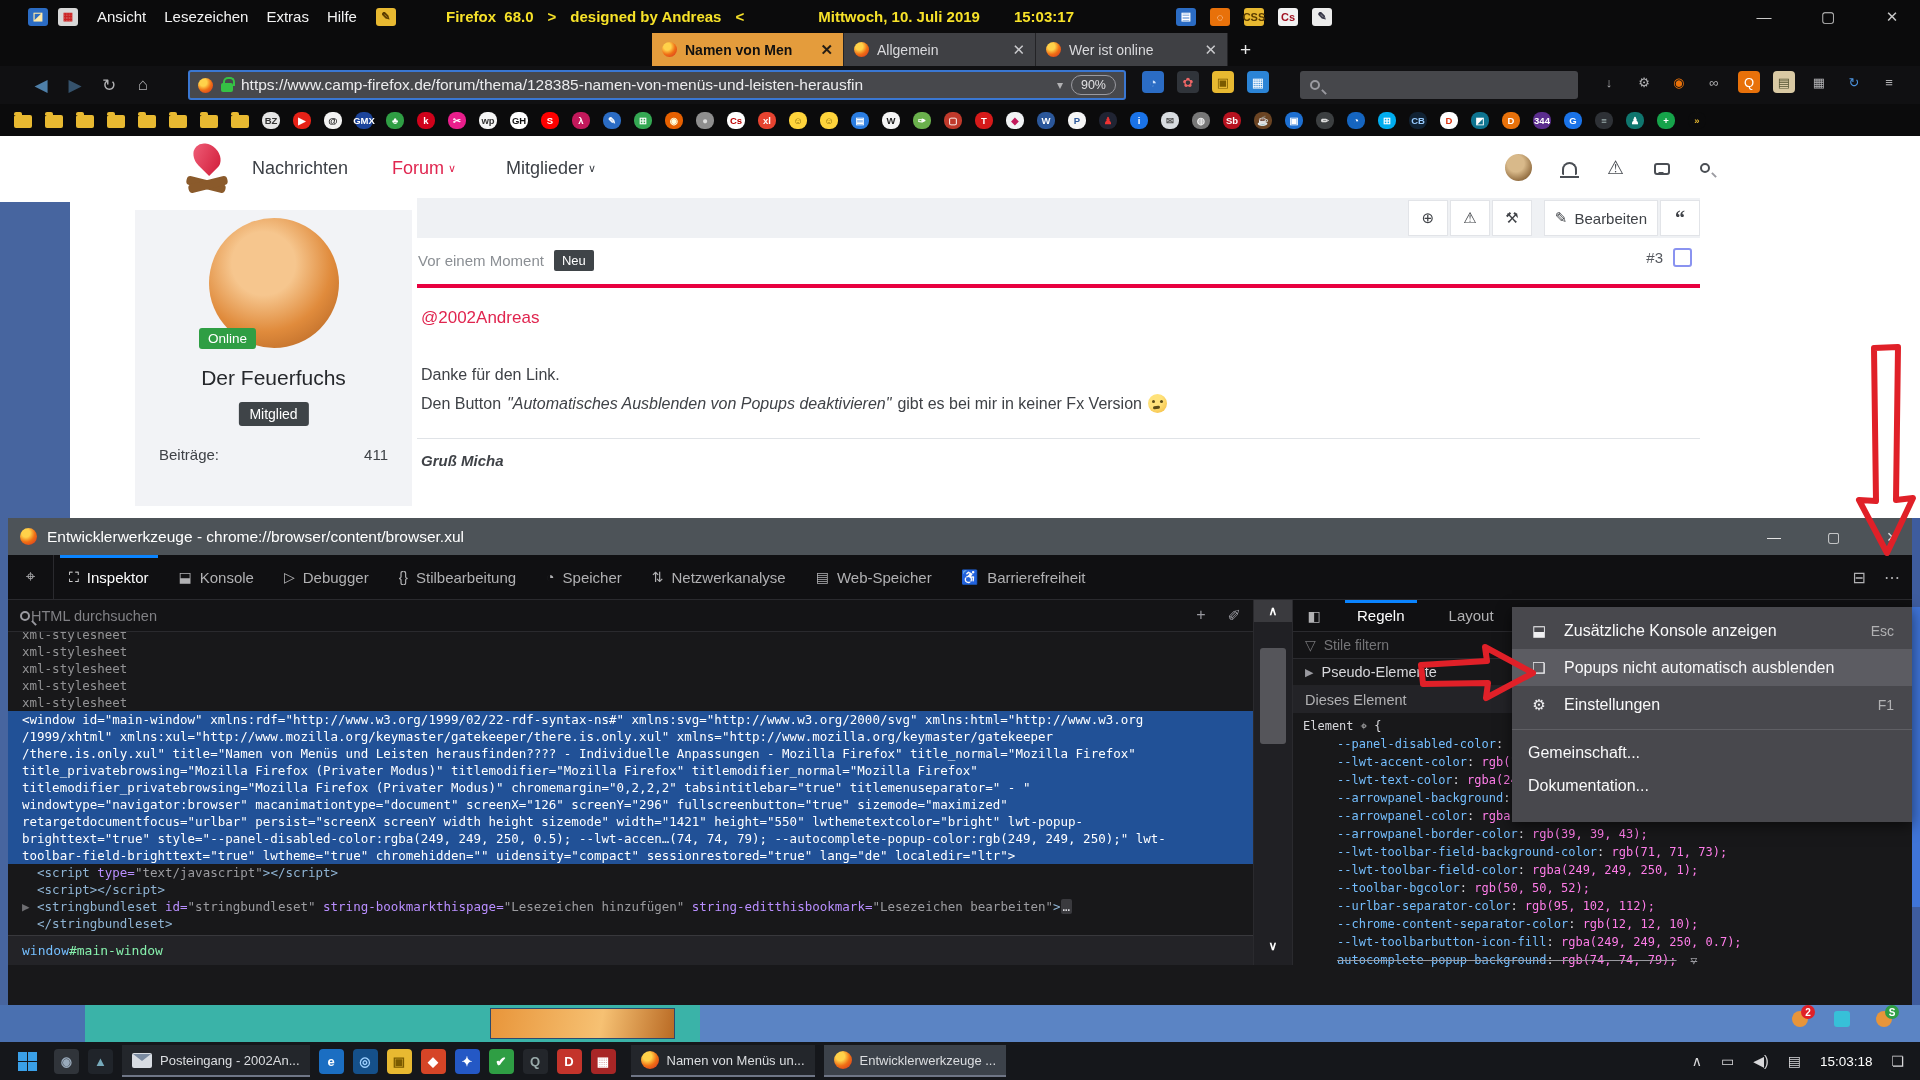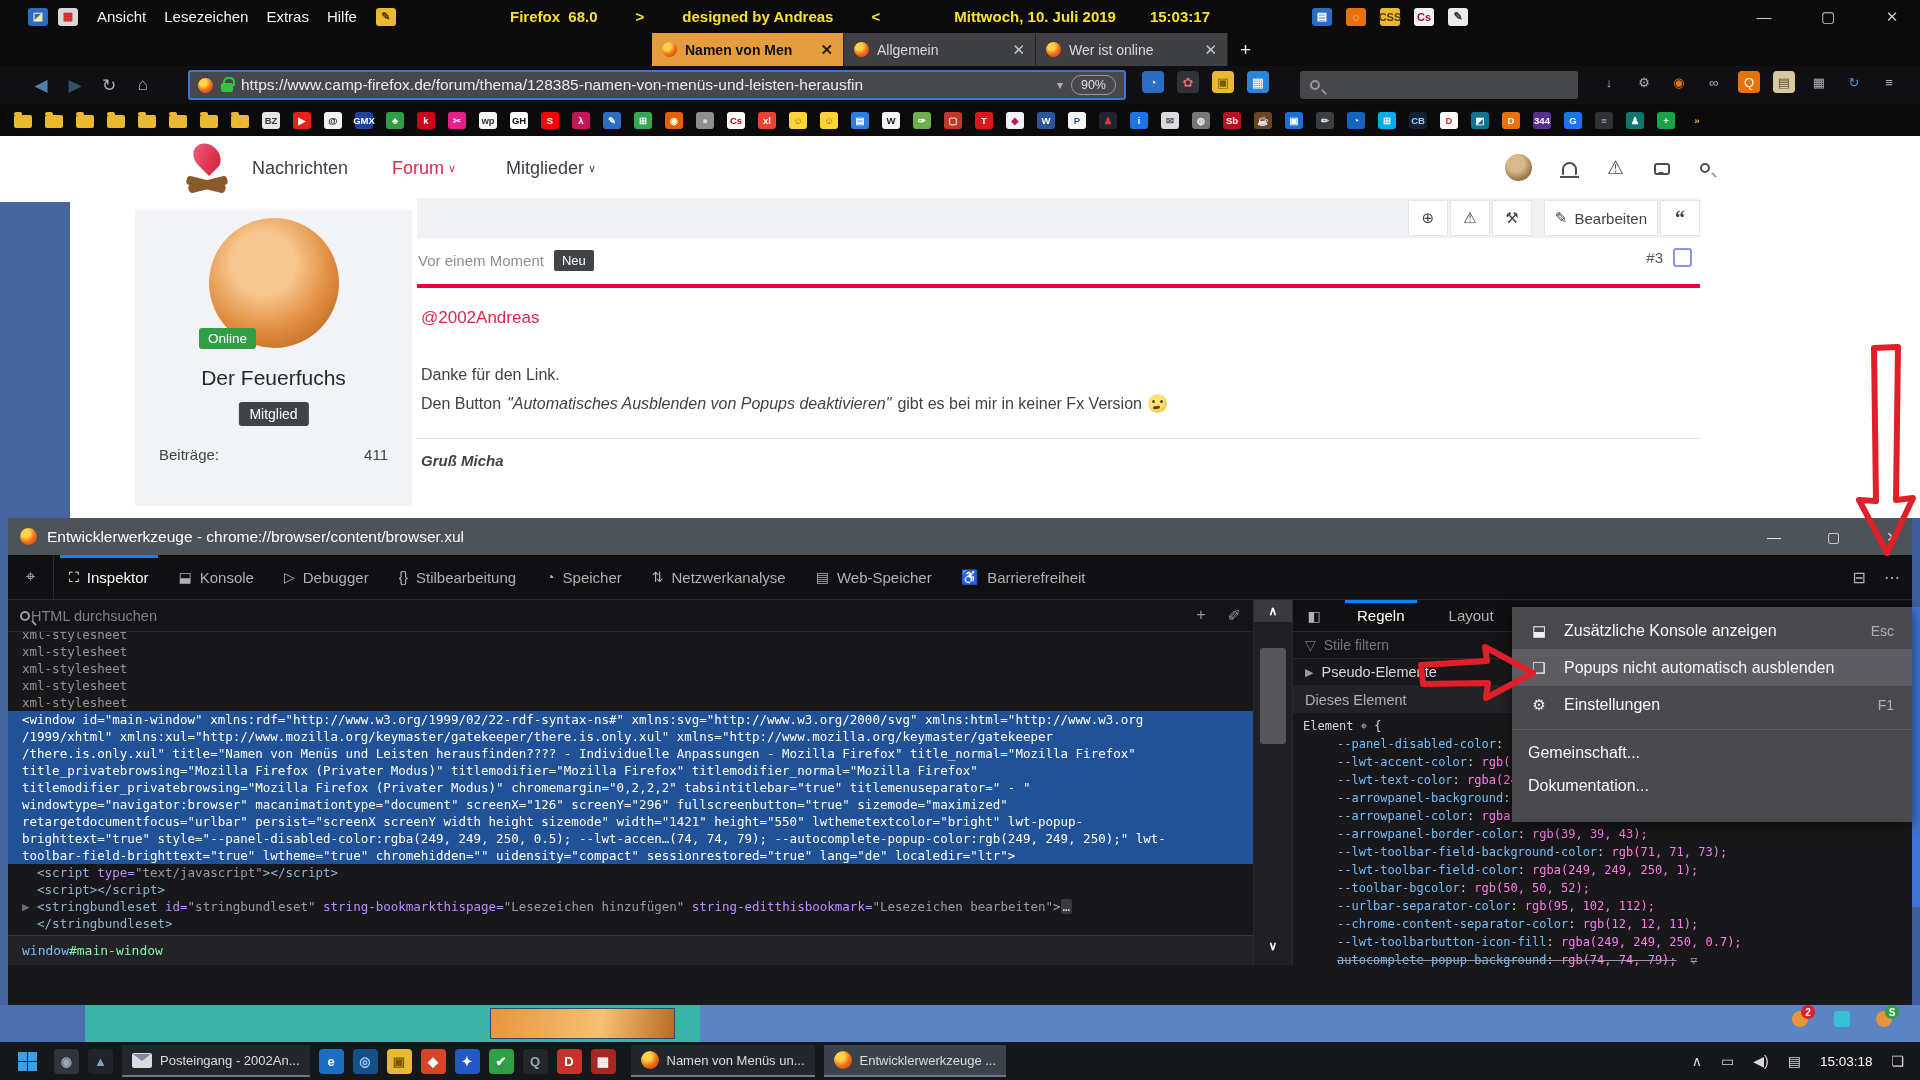--- a/index.html
+++ b/index.html
@@ -5,21 +5,21 @@
   html,body{margin:0;padding:0;background:#000;}
   *{box-sizing:border-box;}
   #screen{position:relative;width:1920px;height:1080px;overflow:hidden;background:#0b0b0c;
     font-family:"Liberation Sans",sans-serif;-webkit-font-smoothing:antialiased;}
   .abs{position:absolute;}
   
   .menubar{left:0;top:0;width:1920px;height:33px;background:#0b0b0c;display:flex;align-items:center;padding-left:28px;gap:10px;}
   .appchip{width:20px;height:18px;border-radius:3px;display:inline-flex;align-items:center;justify-content:center;font-size:11px;font-weight:bold;}
   .mb-item{color:#f3f3f3;font-size:15px;margin:0 9px;cursor:default;}
   .yellow{color:#f7e229;font-weight:bold;font-size:15px;}
-  .mb-center{display:flex;gap:38px;margin-left:104px;align-items:center;}
+  .mb-center{display:flex;gap:14px;margin-left:40px;align-items:center;}
   .mb-datetime{display:flex;gap:34px;margin-left:64px;align-items:center;}
   .tb-right-icons{display:flex;gap:14px;margin-left:92px;align-items:center;}
   .winctl{display:flex;gap:44px;margin-left:auto;margin-right:18px;color:#c9c9c9;font-size:15px;align-items:center;}
   .winctl span{width:20px;text-align:center;}
   
   .tabbar{left:0;top:33px;width:1920px;height:33px;background:#0b0b0c;display:flex;align-items:stretch;}
   .tabs{position:absolute;left:652px;top:0;height:33px;display:flex;}
   .tab{width:192px;display:flex;align-items:center;gap:8px;padding:0 10px;background:#3f4044;color:#d9d9dc;font-size:14px;border-right:1px solid #232326;}
   .tab.active{background:#e49c3c;color:#101010;font-weight:bold;}
   .tab .tlabel{flex:1;white-space:nowrap;overflow:hidden;}
@@ -37,21 +37,21 @@
   .zoompill{border:1px solid #9a9aa0;border-radius:12px;color:#e0e0e2;font-size:12.5px;padding:2px 9px;flex:none;}
   .chiprow{display:flex;align-items:center;gap:13px;}
   .midchips{position:absolute;left:1142px;top:5px;}
   .searchbox{position:absolute;left:1300px;top:5px;width:278px;height:28px;background:#46474b;border-radius:3px;display:flex;align-items:center;padding:0 10px;}
   .mag{width:10px;height:10px;border:2px solid #9a9aa0;border-radius:50%;position:relative;flex:none;}
   .mag:after{content:"";position:absolute;left:9px;top:9px;width:6px;height:2px;background:#9a9aa0;transform:rotate(45deg);}
   .extrow{position:absolute;left:1598px;top:5px;}
   .chip{width:22px;height:22px;border-radius:4px;display:inline-flex;align-items:center;justify-content:center;font-size:13px;color:#b1b1b3;flex:none;}
   
   .bmbar{left:0;top:104px;width:1920px;height:32px;background:#0b0b0c;display:flex;align-items:center;gap:13px;padding-left:14px;overflow:hidden;}
-  .bm{width:18px;height:17px;border-radius:3px;display:inline-flex;align-items:center;justify-content:center;font-size:9.5px;font-weight:bold;flex:none;}
+  .bm{width:18px;height:17px;border-radius:8px;display:inline-flex;align-items:center;justify-content:center;font-size:9.5px;font-weight:bold;flex:none;}
   .bm.folder{position:relative;background:#e8b931;border-radius:2px;height:13px;margin-top:3px;}
   .bm.folder:before{content:"";position:absolute;left:0;top:-3px;width:8px;height:3px;background:#e8b931;border-radius:2px 2px 0 0;}
   
   .forum{left:0;top:136px;width:1920px;height:386px;background:#ffffff;overflow:hidden;}
   .fheader{position:absolute;left:0;top:0;width:1920px;height:66px;background:#fff;}
   .flogo{position:absolute;left:182px;top:6px;width:52px;height:54px;}
   .flame{position:absolute;left:13px;top:0;width:24px;height:30px;background:linear-gradient(160deg,#ef5d77,#d21f3c);border-radius:50% 50% 50% 0;transform:rotate(-45deg);}
   .log1,.log2{position:absolute;width:40px;height:9px;background:#8a5a2b;border-radius:4px;top:38px;}
   .log1{left:4px;transform:rotate(14deg);}
   .log2{left:6px;transform:rotate(-14deg);}
@@ -517,21 +517,21 @@
             <div class="rule-line"><span class="rp">--panel-disabled-color</span><span class="rc">: </span><span class="rv">rg</span></div>
             <div class="rule-line"><span class="rp">--lwt-accent-color</span><span class="rc">: </span><span class="rv">rgb(12</span></div>
             <div class="rule-line"><span class="rp">--lwt-text-color</span><span class="rc">: </span><span class="rv">rgba(249</span></div>
             <div class="rule-line"><span class="rp">--arrowpanel-background</span><span class="rc">: </span><span class="rv">r</span></div>
             <div class="rule-line"><span class="rp">--arrowpanel-color</span><span class="rc">: </span><span class="rv">rgba(249, 249, 250, 1);</span></div>
             <div class="rule-line"><span class="rp">--arrowpanel-border-color</span><span class="rc">: </span><span class="rv">rgb(39, 39, 43);</span></div>
             <div class="rule-line"><span class="rp">--lwt-toolbar-field-background-color</span><span class="rc">: </span><span class="rv">rgb(71, 71, 73);</span></div>
             <div class="rule-line"><span class="rp">--lwt-toolbar-field-color</span><span class="rc">: </span><span class="rv">rgba(249, 249, 250, 1);</span></div>
             <div class="rule-line"><span class="rp">--toolbar-bgcolor</span><span class="rc">: </span><span class="rv">rgb(50, 50, 52);</span></div>
             <div class="rule-line"><span class="rp">--urlbar-separator-color</span><span class="rc">: </span><span class="rv">rgb(95, 102, 112);</span></div>
-            <div class="rule-line"><span class="rp">--chrome-content-separator-color</span><span class="rc">: </span><span class="rv">rgb(12, 12, 11);</span></div>
+            <div class="rule-line"><span class="rp">--chrome-content-separator-color</span><span class="rc">: </span><span class="rv">rgb(12, 12, 10);</span></div>
             <div class="rule-line"><span class="rp">--lwt-toolbarbutton-icon-fill</span><span class="rc">: </span><span class="rv">rgba(249, 249, 250, 0.7);</span></div>
             <div class="rule-line strike"><span class="rp">autocomplete-popup-background</span><span class="rc">: </span><span class="rv">rgb(74, 74, 79);</span><span class="rfunnel">▽</span></div>
           </div>
       </div>
     </div>
   </div>
 
   <div class="abs dtmenu" id="dt-menu">
       <div class="menu-item">
         <span class="mi-icon">⬓</span>

